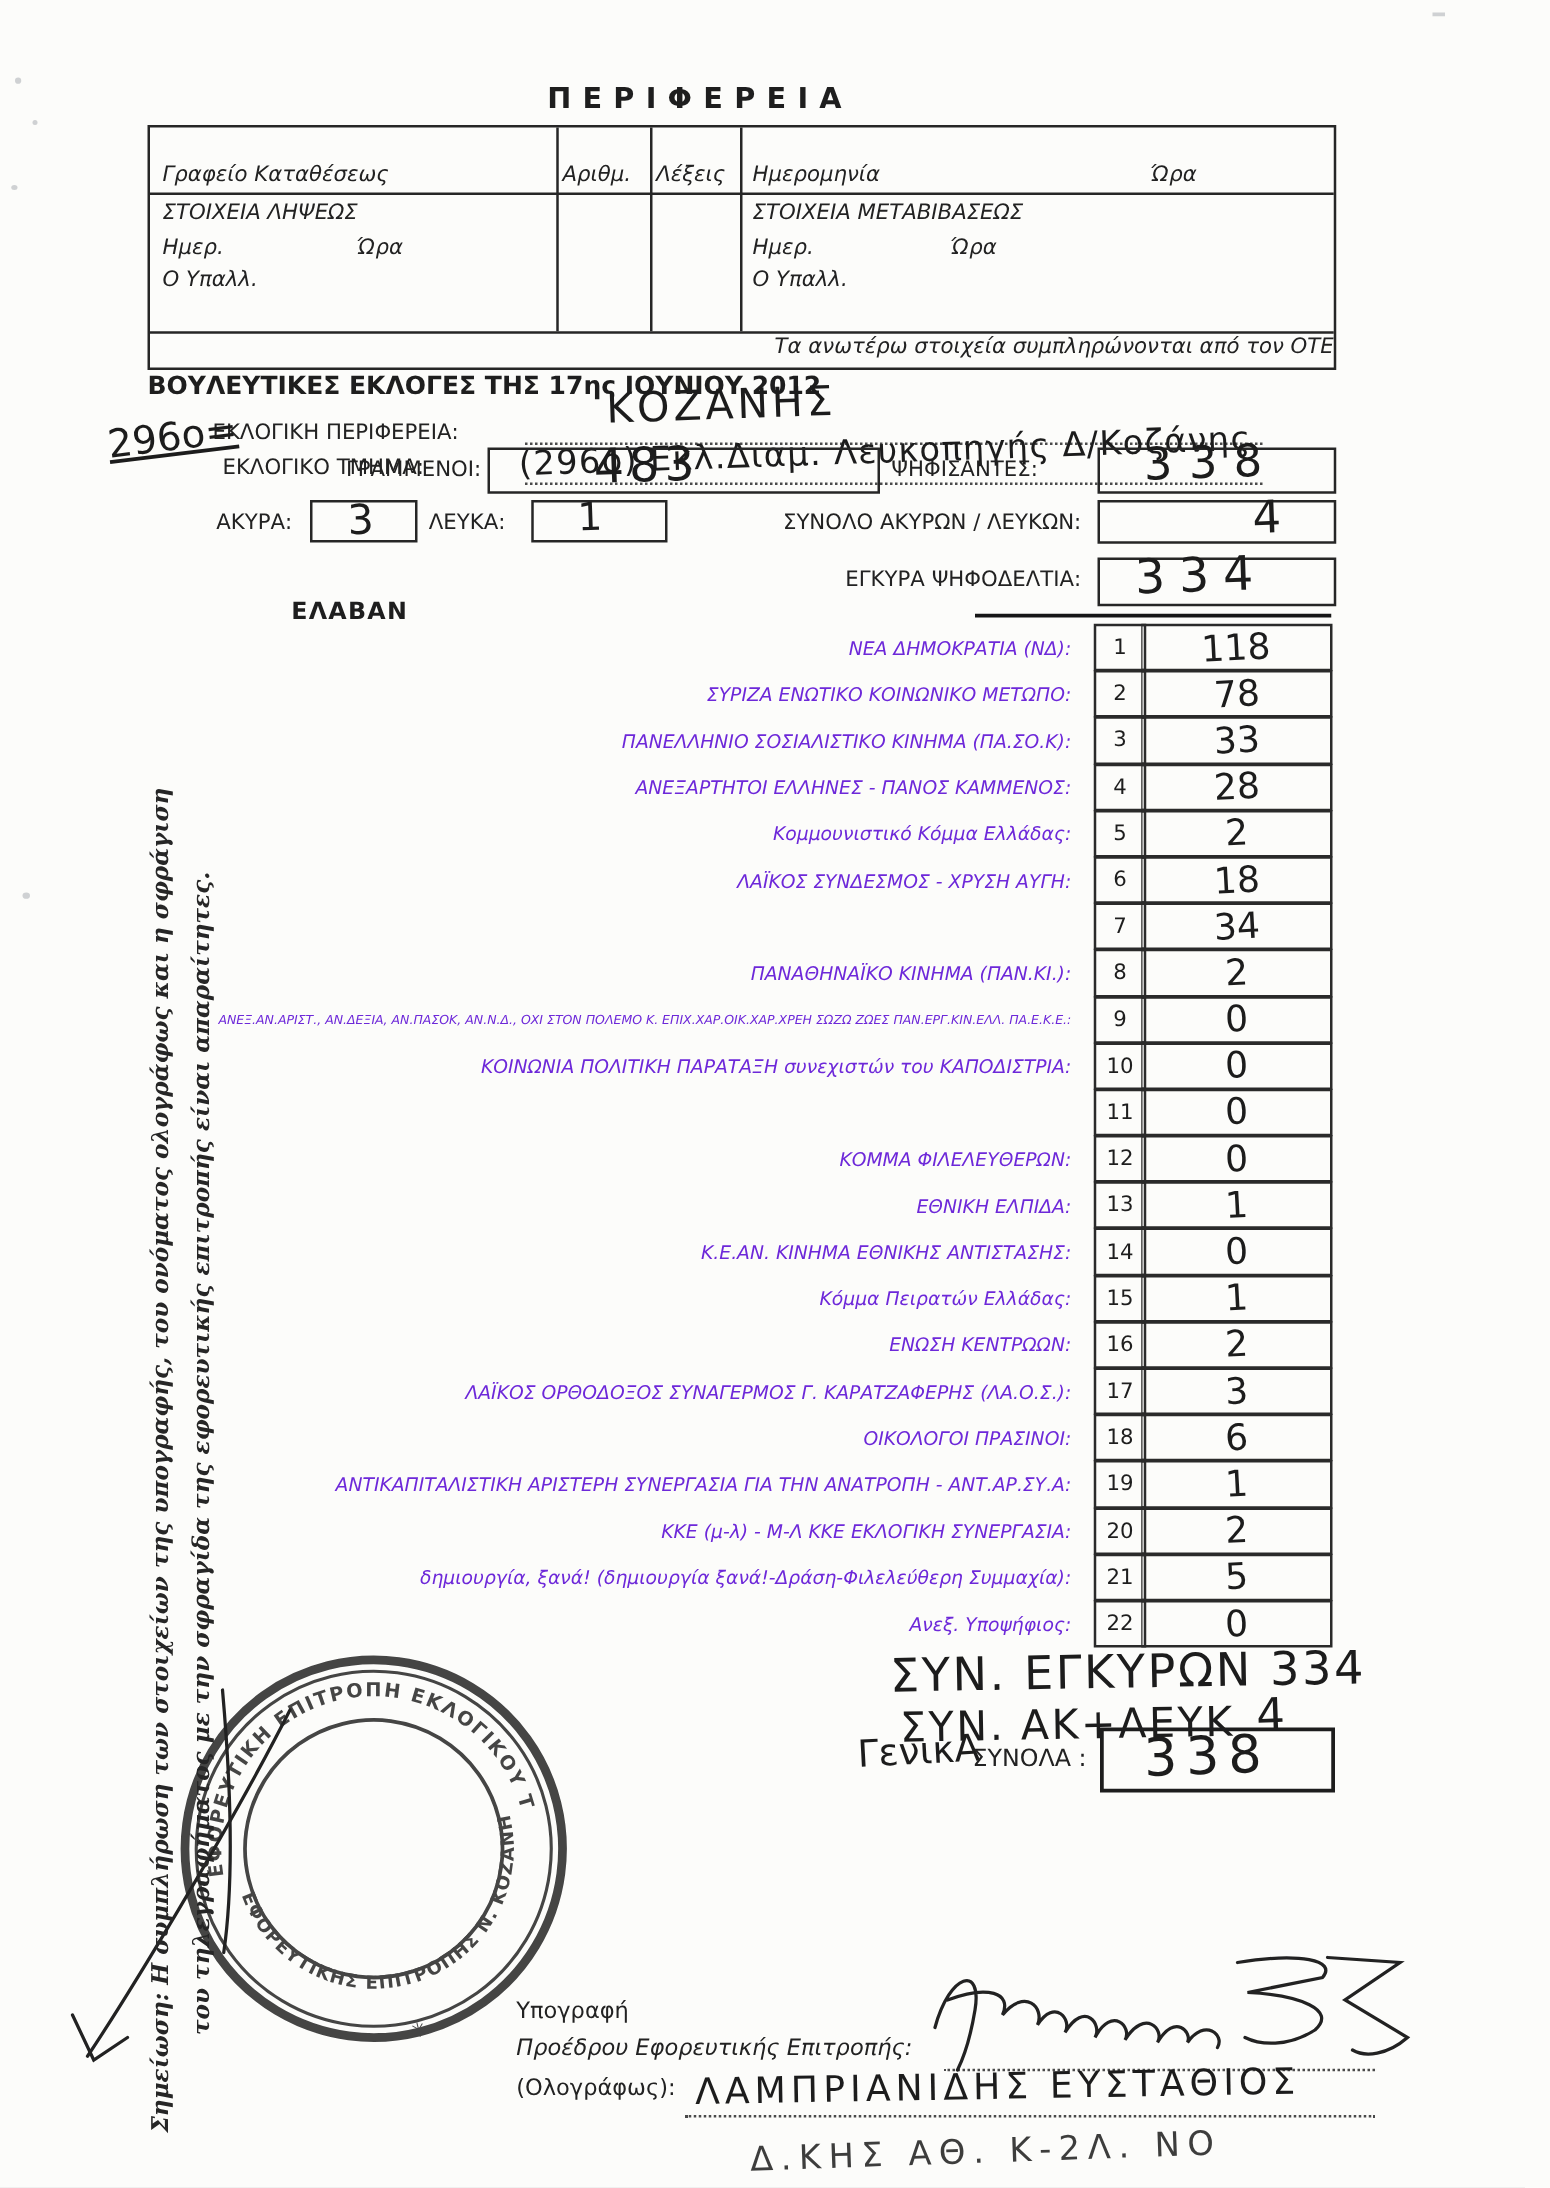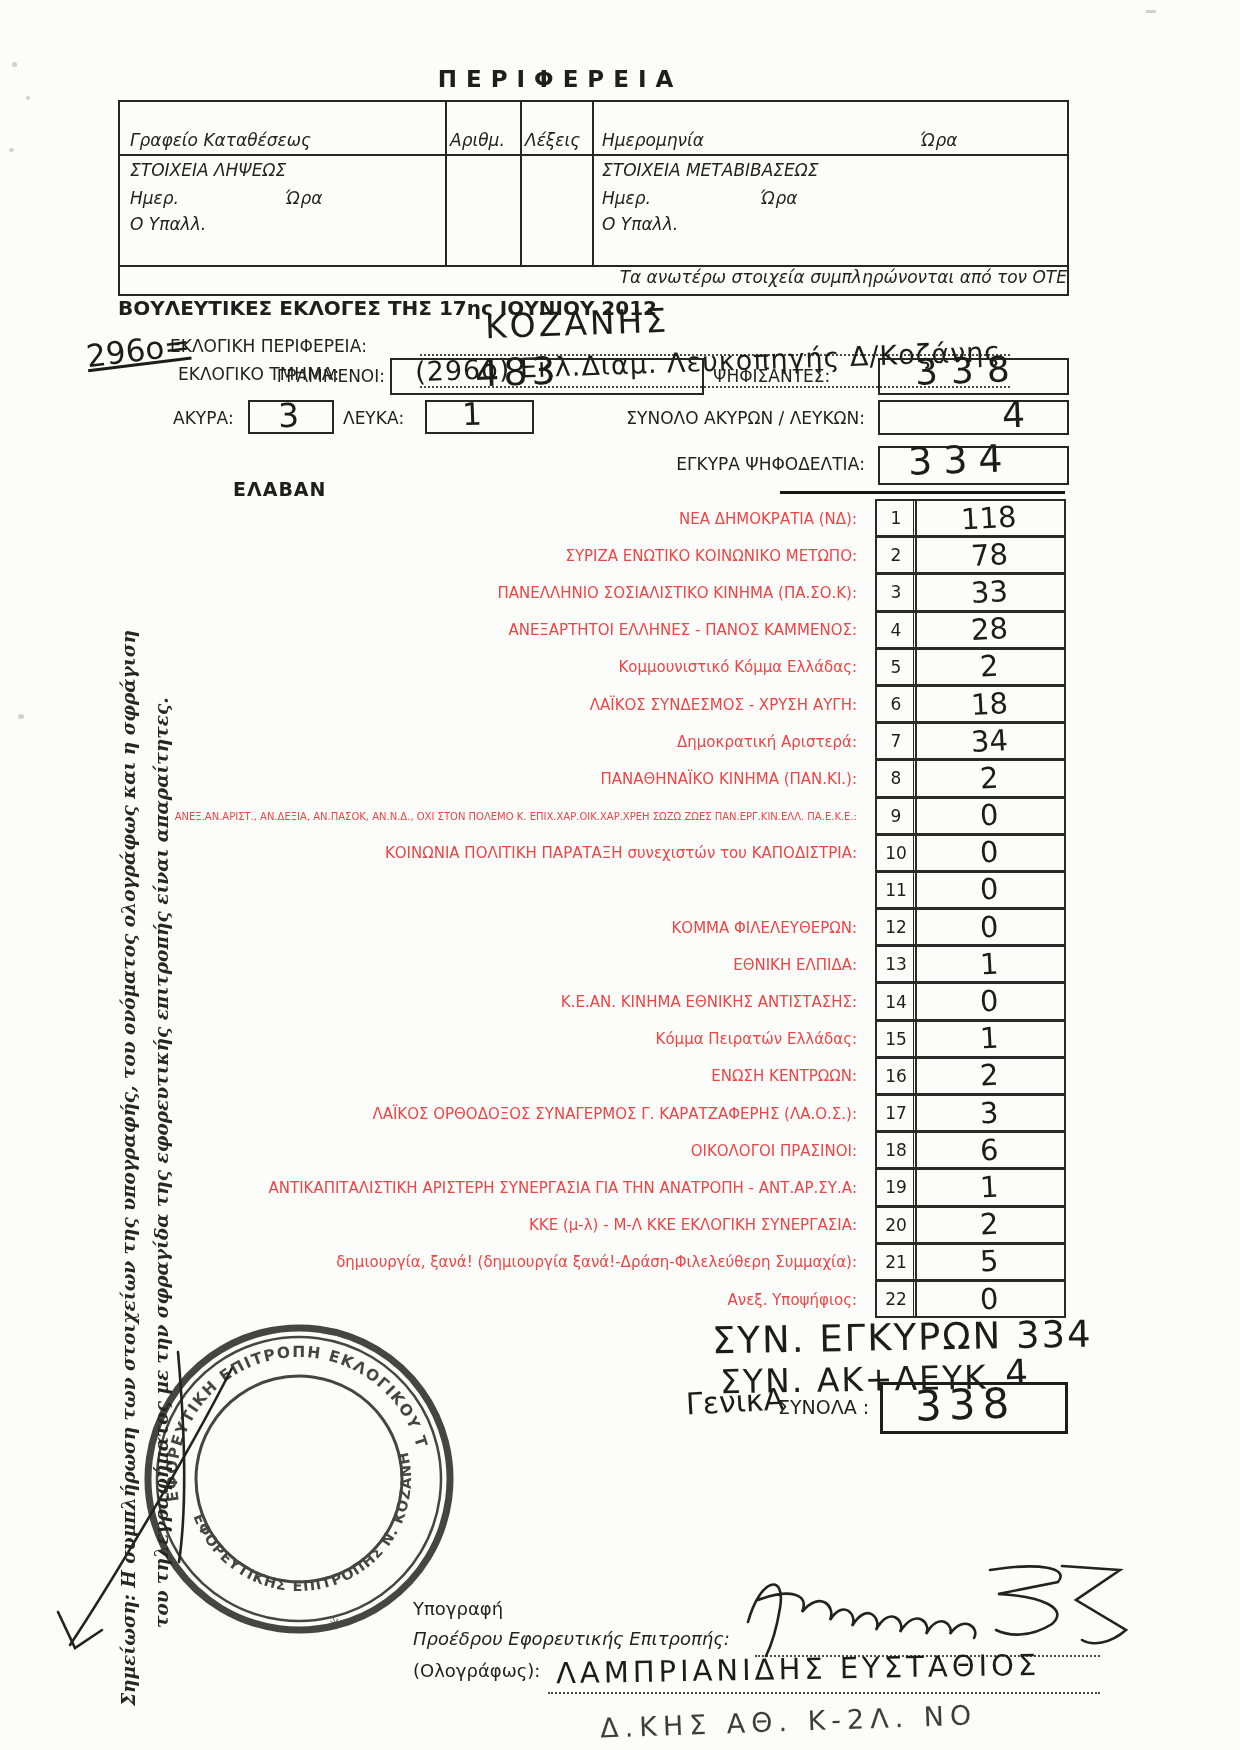--- a/index.html
+++ b/index.html
@@ -13,21 +13,21 @@
   .box{border:2.5px solid #262626;background:transparent;}
   .hw{font-family:"DejaVu Sans",sans-serif;color:#1c1c1c;transform:rotate(-2deg);display:inline-block;}
   
   #htable{left:118px;top:100px;width:947px;height:192px;border:2.5px solid #262626;}
   .vline{position:absolute;top:0;width:0;border-left:2px solid #262626;}
   .hline{position:absolute;left:0;width:100%;height:0;border-top:2px solid #262626;}
   
   #party-rows{left:0;top:500px;width:1065px;}
   .prow{position:relative;height:37.2px;}
   .plabel{position:absolute;left:0;right:200px;top:0;bottom:0;display:flex;align-items:center;
-          justify-content:flex-end;font-size:15px;color:#ef4444;padding-right:8px;white-space:nowrap;}
+          justify-content:flex-end;font-size:15px;color:#6d28d9;padding-right:8px;white-space:nowrap;font-style:italic;}
   .plabel.tiny{font-size:10px;}
   .pnum{position:absolute;left:875px;width:38px;top:0;bottom:0;border:2px solid #2a2a2a;
         display:flex;align-items:center;justify-content:center;font-size:17px;margin-top:-1px;}
   .pval{position:absolute;left:913px;width:150px;top:0;bottom:0;border:2px solid #2a2a2a;
         border-left:1.5px solid #2a2a2a;margin-top:-1px;display:flex;align-items:center;justify-content:center;}
   .pval .hw{font-size:29px;line-height:1;transform:rotate(-3deg);}
   
   #margin-note{left:112px;top:1706px;width:1250px;transform:rotate(-90deg);transform-origin:0 0;
         font-family:"DejaVu Serif",serif;font-style:italic;font-weight:bold;font-size:18.5px;
         line-height:33px;color:#262626;white-space:nowrap;}
@@ -146,21 +146,20 @@
         </div>
       </div>
       <div class="prow">
         <div class="plabel">ΛΑΪΚΟΣ ΣΥΝΔΕΣΜΟΣ - ΧΡΥΣΗ ΑΥΓΗ:</div>
         <div class="pnum">6</div>
         <div class="pval">
           <span class="hw">18</span>
         </div>
       </div>
       <div class="prow">
-        <div class="plabel">Δημοκρατική Αριστερά:</div>
         <div class="pnum">7</div>
         <div class="pval">
           <span class="hw">34</span>
         </div>
       </div>
       <div class="prow">
         <div class="plabel">ΠΑΝΑΘΗΝΑΪΚΟ ΚΙΝΗΜΑ (ΠΑΝ.ΚΙ.):</div>
         <div class="pnum">8</div>
         <div class="pval">
           <span class="hw">2</span>

